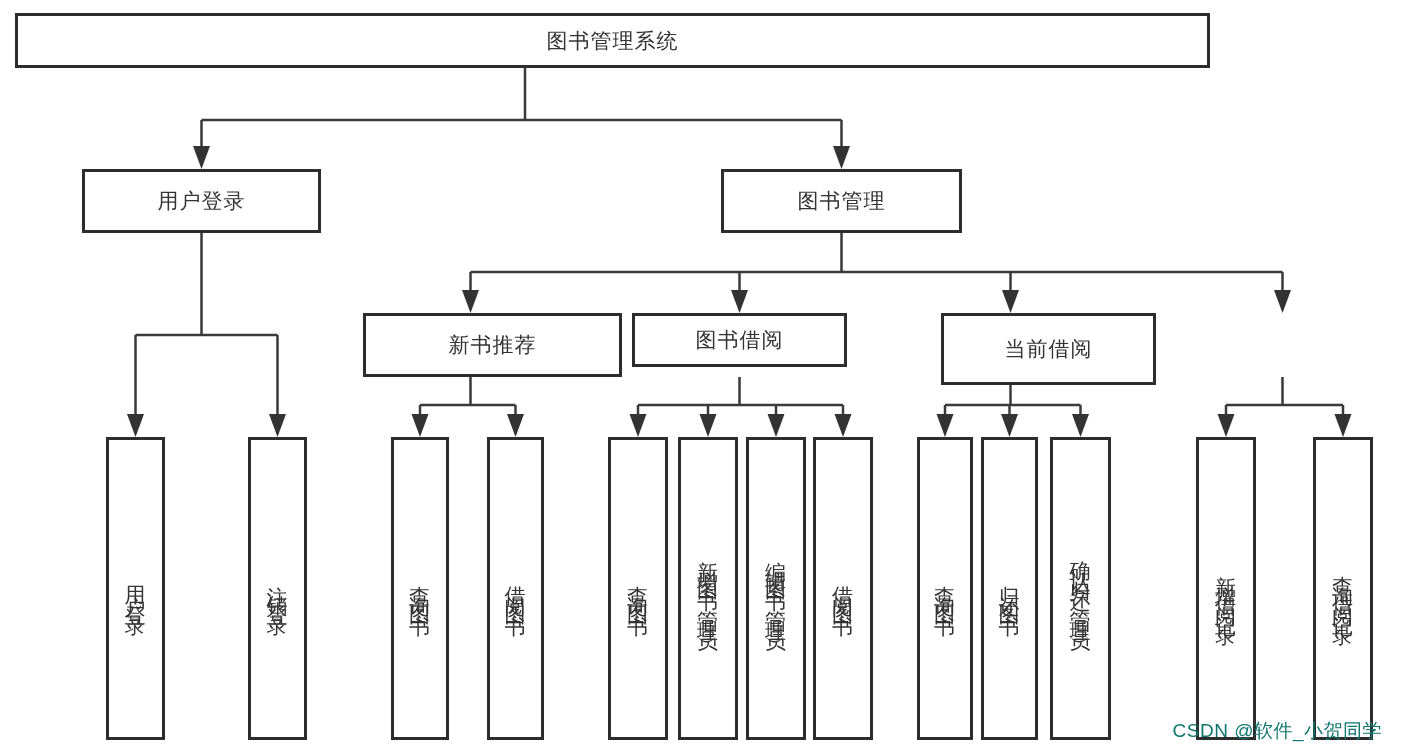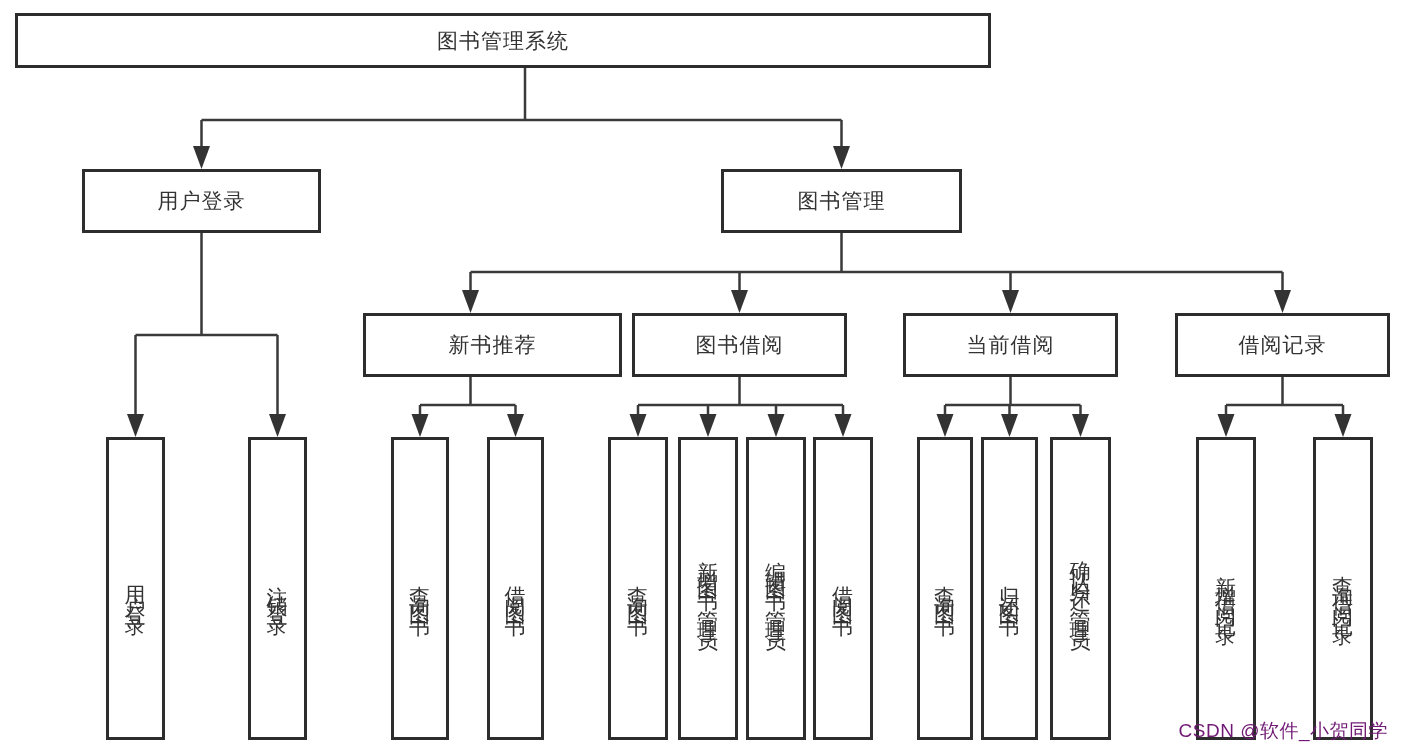--- a/index.html
+++ b/index.html
@@ -43,24 +43,24 @@
   .vbox span {
     writing-mode: vertical-rl;
     text-orientation: mixed;
     font-size: 21px;
     letter-spacing: 10px;
     line-height: 1.1;
     white-space: nowrap;
   }
   .watermark {
     position: absolute;
-    right: 17px;
+    right: 23px;
     bottom: 3px;
     font-size: 19px;
-    color: #701a75;
+    color: #0f766e;
     letter-spacing: 0.5px;
     white-space: nowrap;
   }
 </style>
 </head>
 <body>
 
 <div id="canvas">
 
   <svg id="connectors" viewBox="0 0 1405 747" xmlns="http://www.w3.org/2000/svg">
@@ -92,29 +92,28 @@
     <path d="M1010.5 377 V405 M945 405 H1080.5 M945 405 V416 M1009.5 405 V416 M1080.5 405 V416"></path>
     <polygon points="945,437 936.5,414 953.5,414"></polygon>
     <polygon points="1009.5,437 1001,414 1018,414"></polygon>
     <polygon points="1080.5,437 1072,414 1089,414"></polygon>
 
     <path d="M1282.5 377 V405 M1226 405 H1343 M1226 405 V416 M1343 405 V416"></path>
     <polygon points="1226,437 1217.5,414 1234.5,414"></polygon>
     <polygon points="1343,437 1334.5,414 1351.5,414"></polygon>
   </svg>
 
-  <div class="box hbox" style="left:15px; top:13px; width:976px; height:55px;">图书管理系统</div>
+  <div class="box hbox" style="left:15px; top:13px; width:1195px; height:55px;">图书管理系统</div>
 
   <div class="box hbox" style="left:82px; top:169px; width:239px; height:64px;">用户登录</div>
   <div class="box hbox" style="left:721px; top:169px; width:241px; height:64px;text-align:right;">图书管理</div>
 
   <div class="box hbox" style="left:363px; top:313px; width:259px; height:64px;">新书推荐</div>
-  <div class="box hbox" style="left:632px; top:313px; width:215px; height:64px;">图书借阅</div>
-  <div class="box hbox" style="left:903px; top:313px; width:215px; height:64px;">当前借阅</div>
-  <div class="box hbox" style="left:1175px; top:313px; width:215px; height:64px;">借阅记录</div>
+  <div class="box hbox" style="left:632px; top:313px; width:215px; height:54px;">图书借阅</div>
+  <div class="box hbox" style="left:941px; top:313px; width:215px; height:72px;">当前借阅</div>
 
   <div class="box vbox" style="left:106px; top:437px; width:59px; height:303px;">
     <span>用户登录</span>
   </div>
   <div class="box vbox" style="left:248px; top:437px; width:59px; height:303px;">
     <span>注销登录</span>
   </div>
 
   <div class="box vbox" style="left:391px; top:437px; width:58px; height:303px;">
     <span>查询图书</span>

